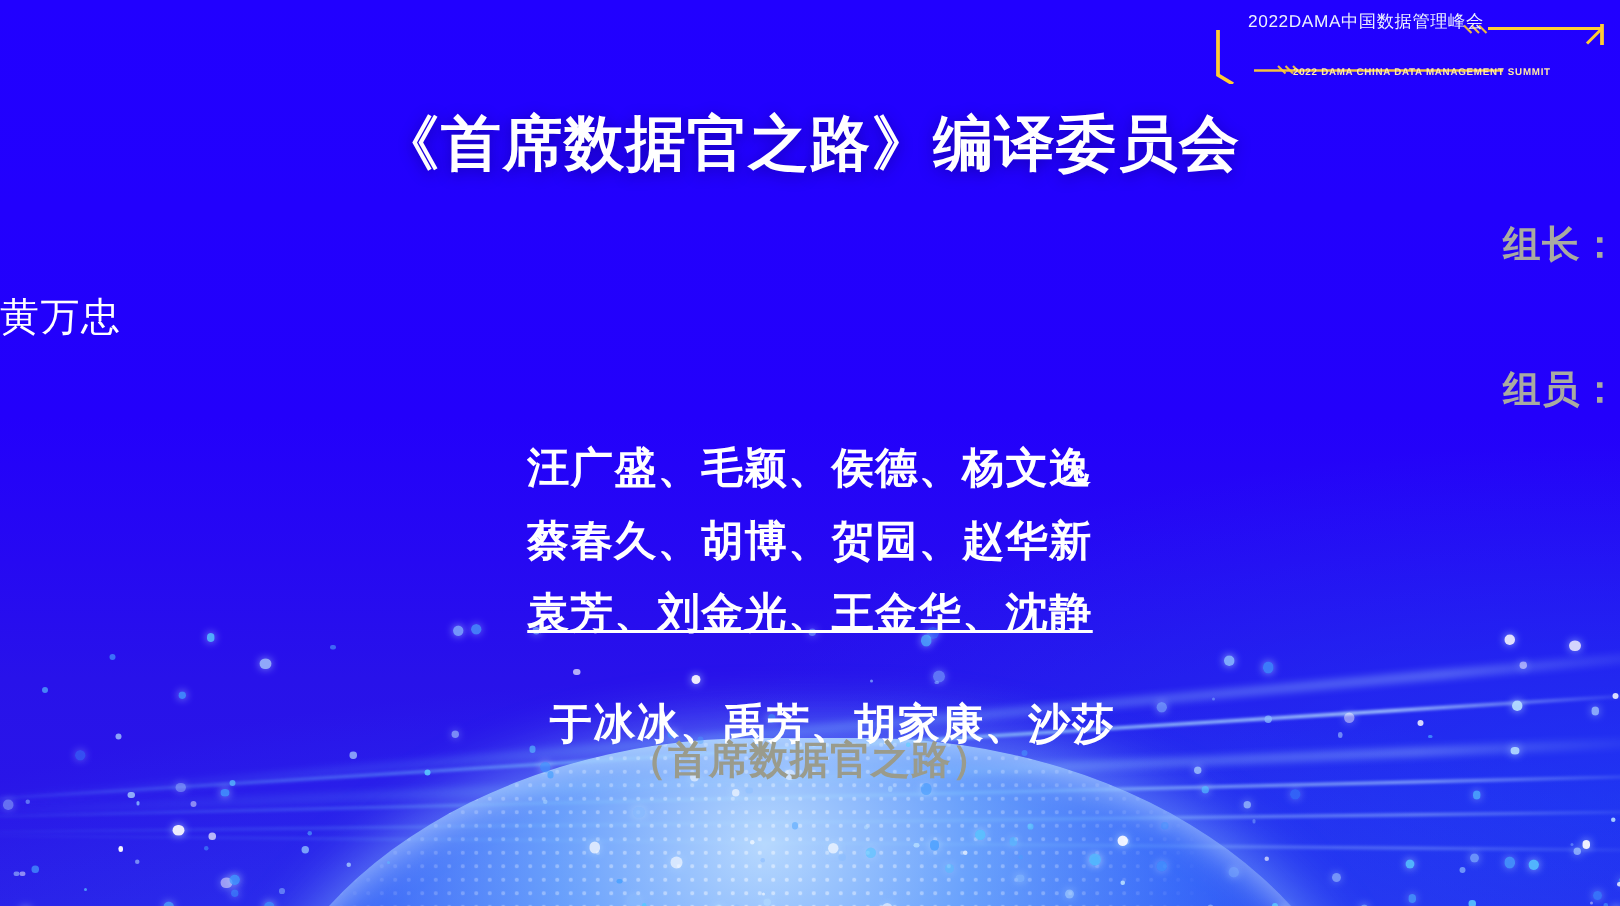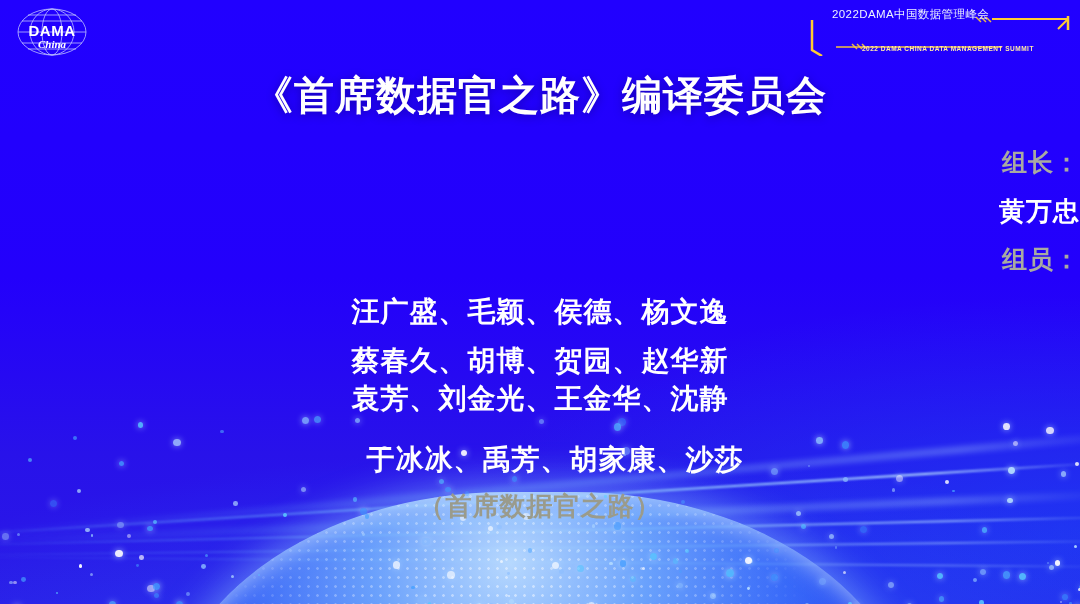--- a/index.html
+++ b/index.html
@@ -110,36 +110,36 @@
     text-align:right;
     font-size:25px; font-weight:700;
     color:#a9aaa1;
     letter-spacing:1px;
   }
   .role-leader-label { top:146px; }
   .role-members-label { top:243px; }
 
   .leader-name {
     position:absolute; left:0; right:0; top:194px;
-    text-align:right;
-    font-size:26px; font-weight:700; color:#ffffff;
+    text-align:left;
+    font-size:26px; font-weight:400; color:#ffffff;
     letter-spacing:1px;
   }
 
   .member-row {
     position:absolute; left:0; right:0;
     text-align:center;
     font-size:28px; font-weight:700; color:#ffffff;
     letter-spacing:1px;
     white-space:nowrap;
   }
   .mr0 { top:293px; }
   .mr1 { top:342px; }
-  .mr2 { top:380px; }
-  .mr3 { top:441px;padding-left:30px; }
+  .mr2 { top:390px;text-decoration:underline; }
+  .mr3 { top:464px;padding-left:30px; }
 
   .last-row {
     position:absolute; left:0; right:0; top:489px;
     display:flex; justify-content:center; align-items:baseline;
     gap:84px;
     white-space:nowrap;
   }
   .last-name {
     font-size:28px; font-weight:700; color:#ffffff; letter-spacing:1px;
   }
@@ -311,36 +311,20 @@
         <span class="dot" style="left: 649.6px; top: 198.6px; width: 7px; height: 7px; background: rgba(90, 200, 255, 0.95); opacity: 0.79; box-shadow: rgba(190, 225, 255, 0.8) 0px 0px 6px;"></span>
         <span class="dot" style="left: 135.7px; top: 210.1px; width: 2.9px; height: 2.9px; background: rgba(70, 160, 255, 0.85); opacity: 0.62;"></span>
         <span class="dot" style="left: 127.2px; top: 179.6px; width: 4.2px; height: 4.2px; background: rgba(255, 255, 255, 0.95); opacity: 0.48;"></span>
         <span class="dot" style="left: 852.9px; top: 249.9px; width: 6px; height: 6px; background: rgba(180, 220, 255, 0.95); opacity: 0.93; box-shadow: rgba(190, 225, 255, 0.8) 0px 0px 6px;"></span>
         <span class="dot" style="left: 115.4px; top: 195.5px; width: 7.9px; height: 7.9px; background: rgba(255, 255, 255, 0.95); opacity: 0.96; box-shadow: rgba(190, 225, 255, 0.8) 0px 0px 6px;"></span>
         <span class="dot" style="left: 1046.9px; top: 207.7px; width: 2px; height: 2px; background: rgba(140, 190, 255, 0.9); opacity: 0.5;"></span>
         <span class="dot" style="left: 1074.5px; top: 107.5px; width: 4.3px; height: 4.3px; background: rgba(255, 255, 255, 0.95); opacity: 0.87;"></span>
       </div>
   </div>
 
-  <div class="logo">
-    <svg viewBox="0 0 88 52" width="88" height="52" aria-hidden="true">
-      <g fill="none" stroke="#cfd7ff" stroke-width="0.8" opacity="0.9">
-        <ellipse cx="44" cy="26" rx="34" ry="23"></ellipse>
-        <ellipse cx="44" cy="26" rx="22" ry="23"></ellipse>
-        <ellipse cx="44" cy="26" rx="10" ry="23"></ellipse>
-        <line x1="10" y1="26" x2="78" y2="26"></line>
-        <path d="M14 15 H74"></path>
-          <path d="M14 37 H74"></path>
-        <path d="M20 9 H68"></path>
-          <path d="M20 43 H68"></path>
-      </g>
-      <text x="44" y="30" text-anchor="middle" font-family="'Liberation Sans',sans-serif" font-size="15" font-weight="700" fill="#ffffff" letter-spacing="0.5">DAMA</text>
-      <text x="44" y="42" text-anchor="middle" font-family="'Liberation Serif',serif" font-size="11" font-style="italic" font-weight="700" fill="#ffffff">China</text>
-    </svg>
-  </div>
 
   <div class="banner">
     <svg class="banner-swoosh" viewBox="0 0 268 40" aria-hidden="true">
       <path d="M6 4 L6 34 L16 40" stroke="#ffcc33" stroke-width="2.5" fill="none"></path>
       <path d="M262 0 L262 14" stroke="#ffcc33" stroke-width="2.5" fill="none"></path>
       <path d="M186 3 L262 3" stroke="#ffcc33" stroke-width="2" fill="none"></path>
       <path d="M262 3 L252 13" stroke="#ffcc33" stroke-width="2" fill="none"></path>
       <path d="M30 31 L196 31" stroke="#ffcc33" stroke-width="1.6" fill="none" opacity="0.95"></path>
       <g stroke="#ffcc33" stroke-width="1.4" opacity="0.9">
         <line x1="170" y1="1" x2="175" y2="6"></line>

